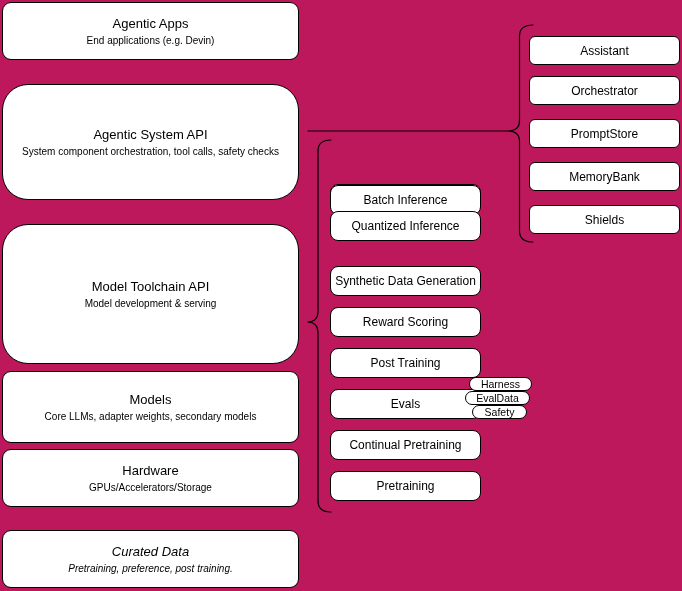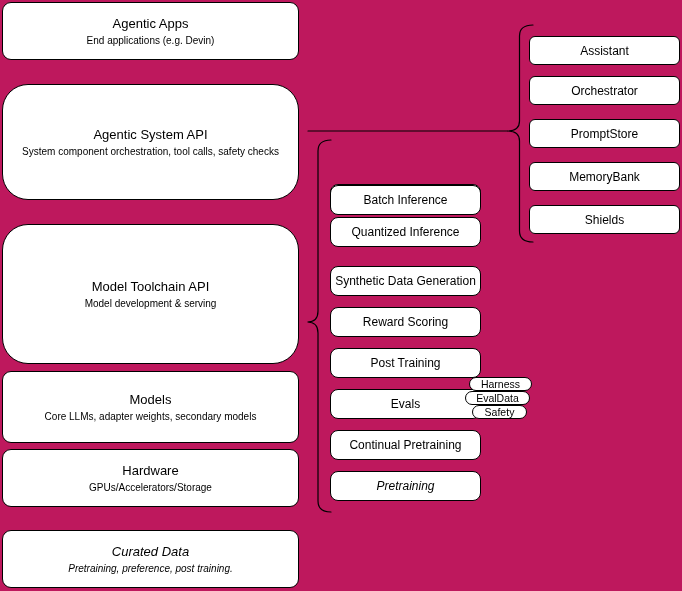--- a/index.html
+++ b/index.html
@@ -116,27 +116,27 @@
     <div class="subtitle">GPUs/Accelerators/Storage</div>
   </div>
 
   <div class="box lbox r-small" style="top:530px;height:58px;font-style:italic;">
     <div class="title">Curated Data</div>
     <div class="subtitle">Pretraining, preference, post training.</div>
   </div>
 
   <div class="box mbox" style="top:144px;margin-top:40px;">Realtime Inference</div>
   <div class="box mbox" style="top:185px;">Batch Inference</div>
-  <div class="box mbox" style="top:217px;">Quantized Inference</div>
+  <div class="box mbox" style="top:211px;">Quantized Inference</div>
   <div class="box mbox" style="top:266px;">Synthetic Data Generation</div>
   <div class="box mbox" style="top:307px;">Reward Scoring</div>
   <div class="box mbox" style="top:348px;">Post Training</div>
   <div class="box mbox" style="top:389px;">Evals</div>
   <div class="box mbox" style="top:430px;">Continual Pretraining</div>
-  <div class="box mbox" style="top:471px;font-style:italic;">Pretraining</div>
+  <div class="box mbox" style="top:471px;">Pretraining</div>
 
   <div class="pill" style="left:469px;top:377px;width:63px;">Harness</div>
   <div class="pill" style="left:465px;top:391px;width:65px;">EvalData</div>
   <div class="pill" style="left:472px;top:405px;width:55px;">Safety</div>
 
   <div class="box rbox" style="top:36px;">Assistant</div>
   <div class="box rbox" style="top:76px;">Orchestrator</div>
   <div class="box rbox" style="top:119px;">PromptStore</div>
   <div class="box rbox" style="top:162px;">MemoryBank</div>
   <div class="box rbox" style="top:205px;">Shields</div>

